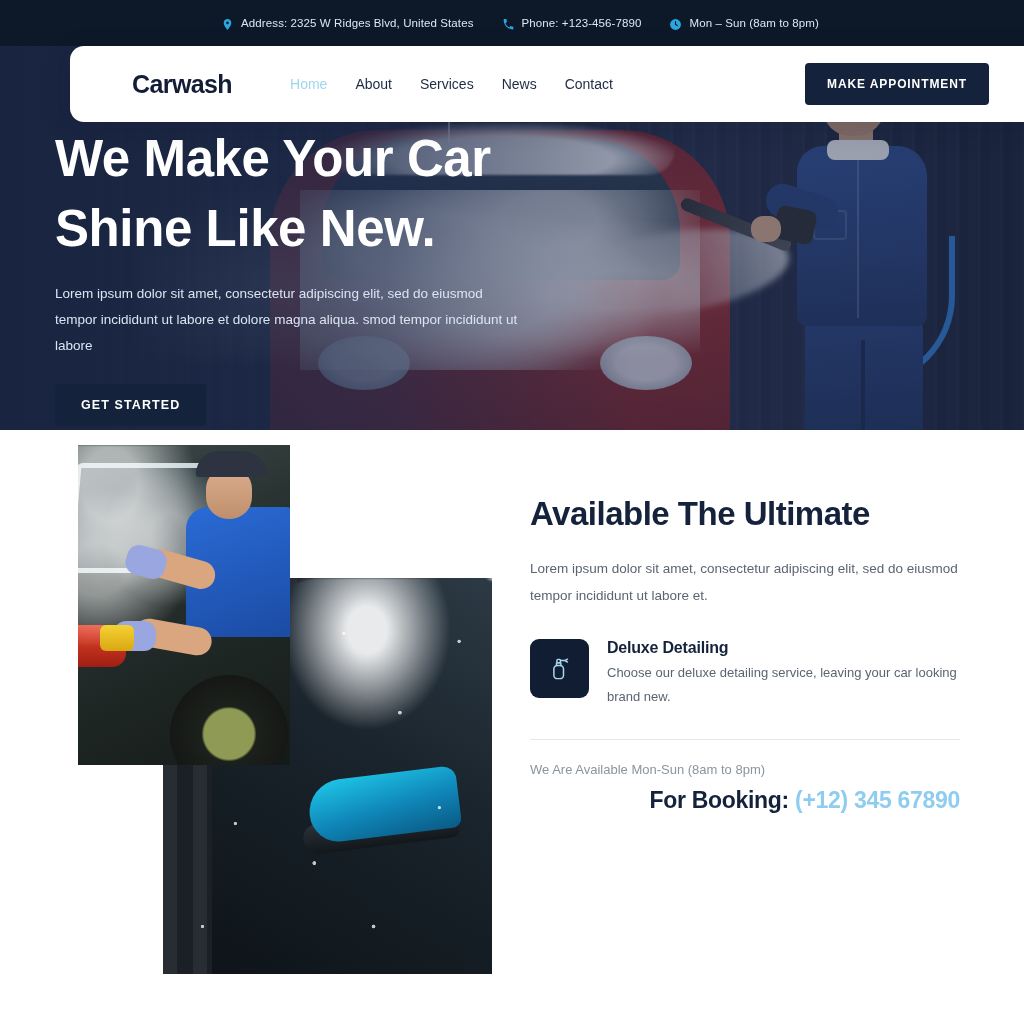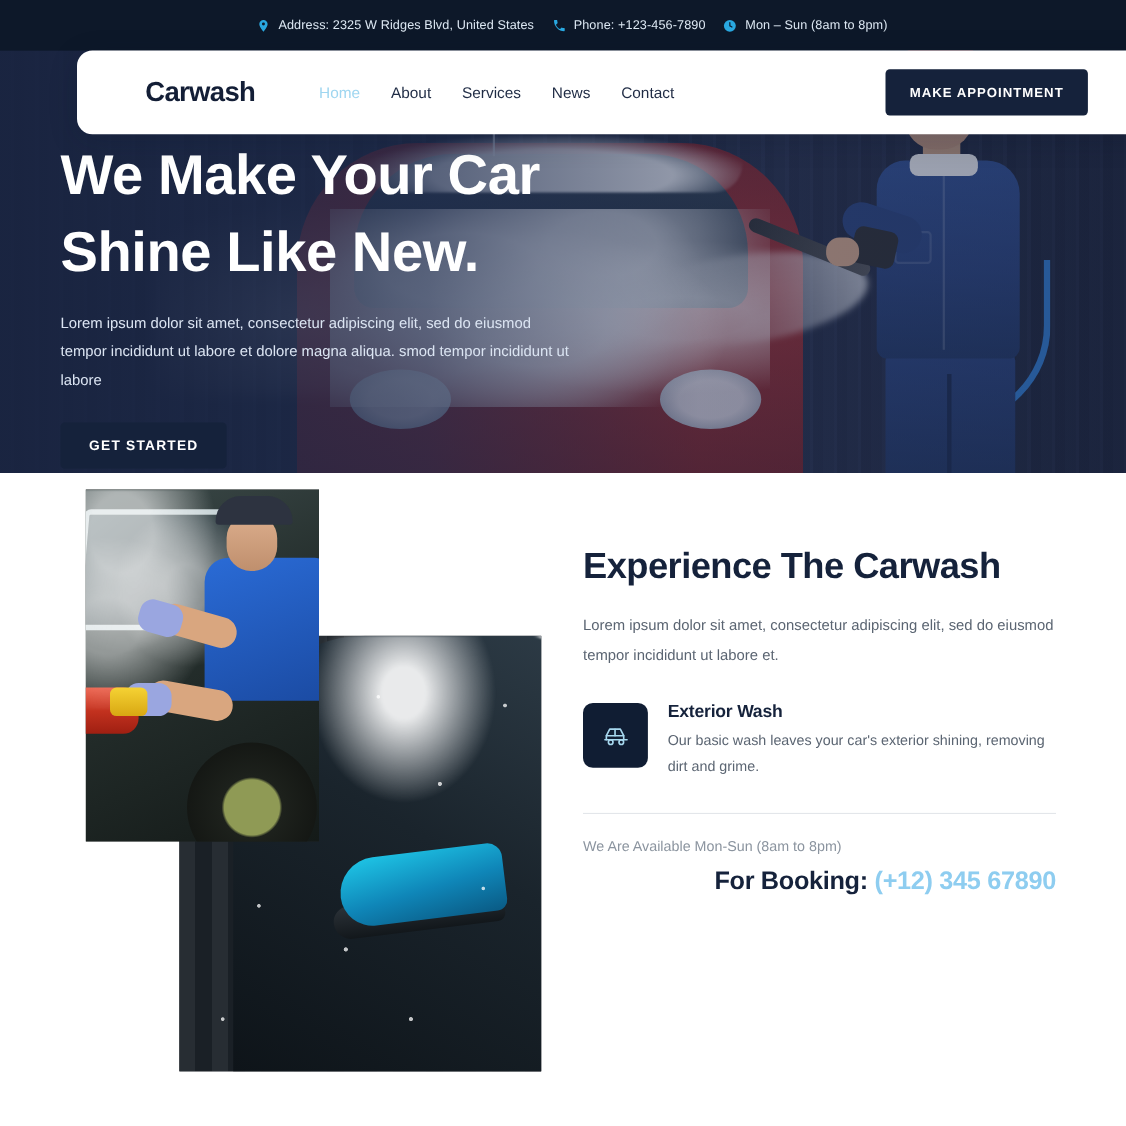--- a/index.html
+++ b/index.html
@@ -5,21 +5,21 @@
   * { margin:0; padding:0; box-sizing:border-box; }
   html,body {
     width:1024px; height:1024px; overflow:hidden;
     font-family:"Liberation Sans", sans-serif;
     background:#ffffff;
   }
 
   
   .topbar{
     height:46px; background:#0d1829;
-    display:flex; align-items:center; justify-content:center; gap:16px;
+    display:flex; align-items:center; justify-content:center; gap:28px;
     position:relative; z-index:5;padding-left:16px;
   }
   .topbar-item{ display:flex; align-items:center; gap:7px; }
   .topbar-text{ color:#dce7f2; font-size:11.5px; letter-spacing:.1px; white-space:nowrap; }
   .ti-icon{ width:13px; height:13px; display:block; flex:0 0 auto; }
 
   
   .hero{
     position:relative; height:430px; overflow:hidden;
     margin-top:-46px; padding-top:46px;
@@ -447,41 +447,39 @@
       <div class="p2-car"></div>
       <div class="p2-mirror-b"></div>
       <div class="p2-mirror"></div>
       <div class="p2-spray"></div>
       <div class="p2-drops"></div>
     </div>
   </div>
 
   <div class="about-right">
     <h2 class="sec-title">
-      <span>Experience The Carwash</span><br>
+      <span>Available The Ultimate</span><br>
     </h2>
     <p class="sec-sub">Lorem ipsum dolor sit amet, consectetur adipiscing elit, sed do eiusmod tempor incididunt ut labore et.</p>
-
 
     <div class="feature">
       <div class="feat-icon">
         <svg viewBox="0 0 32 32" width="28" height="28" fill="none" stroke="#a7d8ef" stroke-width="1.7" stroke-linecap="round" stroke-linejoin="round">
-          <path d="M6 20v-4.2L9.5 9h11l3.5 6.8V20"></path>
-          <path d="M6 15.8h18"></path>
-          <path d="M15 9.2V15.8"></path>
-          <path d="M4.5 20h23"></path>
-          <circle cx="10.5" cy="22.5" r="2.4"></circle>
-          <circle cx="21.5" cy="22.5" r="2.4"></circle>
+          <rect x="9" y="12" width="11" height="15" rx="4"></rect>
+          <path d="M12 12V9h5v3"></path>
+          <rect x="12.5" y="5" width="4" height="4" rx="1"></rect>
+          <path d="M16.5 6.4h5M21.5 6.4l3-1.6M21.5 6.4l3 1.6"></path>
         </svg>
       </div>
       <div>
-        <div class="feat-title">Exterior Wash</div>
-        <div class="feat-desc">Our basic wash leaves your car's exterior shining, removing dirt and grime.</div>
+        <div class="feat-title">Deluxe Detailing</div>
+        <div class="feat-desc">Choose our deluxe detailing service, leaving your car looking brand new.</div>
       </div>
     </div>
+
 
     <div class="divider"></div>
     <div class="avail">We Are Available Mon-Sun (8am to 8pm)</div>
     <div class="booking">
       <span>For Booking:</span>
       <span class="num">(+12) 345 67890</span>
     </div>
   </div>
 </div>
 

